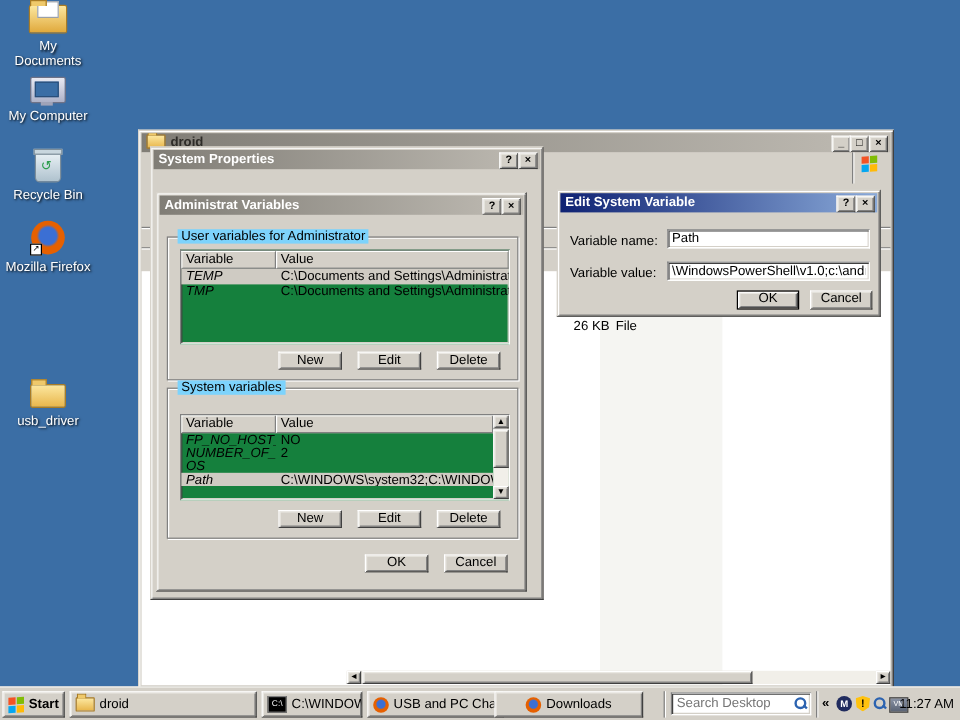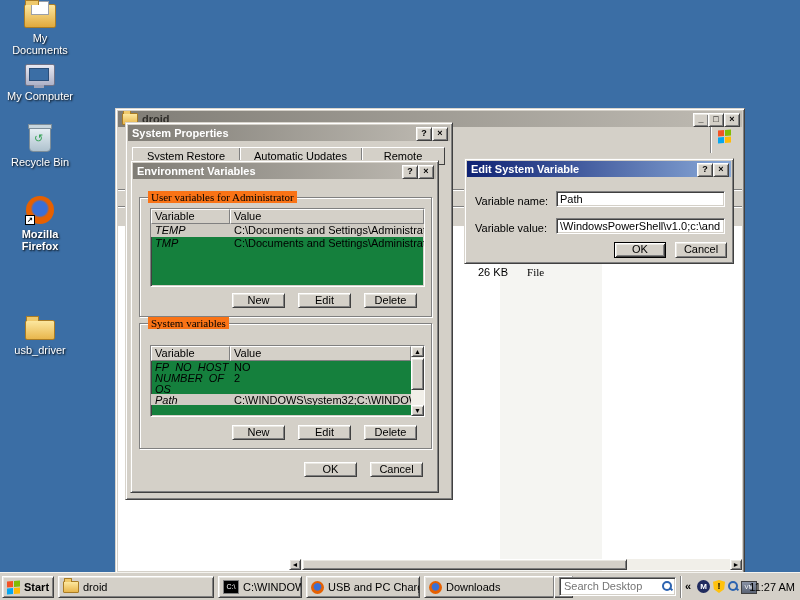--- a/index.html
+++ b/index.html
@@ -13,21 +13,21 @@
        box-shadow:inset 1px 1px 0 #E9E7E1,inset -1px -1px 0 #808080;
        text-align:center;line-height:13px;font-size:11px;}
   .btn-default{border:1px solid #000;box-shadow:inset 1px 1px 0 #FFFFFF,inset -1px -1px 0 #404040,inset 2px 2px 0 #E9E7E1,inset -2px -2px 0 #808080;}
   .sunken{background:#FFFFFF;border:1px solid;border-color:#808080 #FFFFFF #FFFFFF #808080;
           box-shadow:inset 1px 1px 0 #404040,inset -1px -1px 0 #D4D0C8;}
   .tb-inactive{background:linear-gradient(90deg,#807D76,#BFBBB3);color:#FFFFFF;font-weight:bold;}
   .tb-active{background:linear-gradient(90deg,#0F2273,#89A9D8);color:#FFFFFF;font-weight:bold;}
   .titlebar{height:16px;line-height:16px;padding-left:4px;overflow:hidden;}
   .cap-btn{width:14px;height:12px;line-height:10px;font-size:9px;font-weight:bold;color:#000;padding:0;}
   .groupbox{border:1px solid #808080;box-shadow:inset 1px 1px 0 #FFFFFF,1px 1px 0 #FFFFFF;}
-  .group-label{position:absolute;top:-7px;left:8px;background:#f97316;padding:0 3px;line-height:12px;font-family:Liberation Serif, serif;}
+  .group-label{position:absolute;top:-7px;left:8px;background:#7dd3fc;padding:0 3px;line-height:12px;}
   .lv{background:#15803d;}
   .lv-head{display:flex;height:15px;}
   .lv-hcell{background:#D4D0C8;border:1px solid;border-color:#FFFFFF #808080 #808080 #FFFFFF;
             padding:0 3px;line-height:13px;overflow:hidden;white-space:nowrap;box-sizing:border-box;}
   .lv-row{display:flex;overflow:hidden;white-space:nowrap;}
   .lv-name{width:79px;flex:none;padding-left:4px;overflow:hidden;box-sizing:border-box;font-style:italic;}
   .lv-value{flex:1;padding-left:4px;overflow:hidden;}
   .sel{background:#CFCBC3;}
   .groove{height:0;border-top:1px solid #808080;border-bottom:1px solid #FFFFFF;}
   .tri{font-size:7px;line-height:10px;}
@@ -74,21 +74,21 @@
     </span>
     <div class="lbl">My Computer</div>
   </div>
   <div class="desk-ico" style="top:126px;">
     <span style="display:inline-block;width:20px;height:24px;position:relative;background:linear-gradient(#EAF2F6,#AFC2CE);border:1px solid #7D8E9A;border-radius:2px 2px 4px 4px;">
       <i style="position:absolute;left:-2px;top:-3px;width:22px;height:3px;background:#C8D6DE;border:1px solid #7D8E9A;"></i>
       <i style="position:absolute;left:4px;top:5px;color:#2E9E4F;font-size:11px;font-style:normal;">↺</i>
     </span>
     <div class="lbl">Recycle Bin</div>
   </div>
-  <div class="desk-ico" style="top:196px;font-weight:bold;">
+  <div class="desk-ico" style="top:184px;">
     <span class="ico-firefox" style="width:28px;height:28px;position:relative;">
       <i style="position:absolute;left:-1px;bottom:-1px;width:8px;height:8px;background:#fff;border:1px solid #000;font-size:7px;line-height:8px;font-style:normal;">↗</i>
     </span>
     <div class="lbl">Mozilla Firefox</div>
   </div>
   <div class="desk-ico" style="top:320px;">
     <span style="display:inline-block;width:28px;height:18px;position:relative;background:linear-gradient(#FCE79F,#E8B64C);border:1px solid #A97C25;border-radius:2px;">
       <i style="position:absolute;left:0;top:-5px;width:11px;height:4px;background:#EFC96B;border:1px solid #A97C25;border-bottom:none;"></i>
     </span>
     <div class="lbl">usb_driver</div>
@@ -107,47 +107,42 @@
       <div class="abs groove" style="left:0;right:0;top:79px;"></div>
       <div class="abs" style="right:2px;top:0;width:30px;height:26px;border-left:1px solid #808080;box-shadow:inset 1px 0 0 #fff;text-align:center;padding-top:3px;box-sizing:border-box;">
         <span class="ico-flag" style="width:15px;height:15px;"><i class="p1"></i><i class="p2"></i><i class="p3"></i><i class="p4"></i></span>
       </div>
     </div>
 
     <div class="abs" style="left:2px;top:117px;right:2px;bottom:2px;background:#fff;overflow:hidden;">
       <div class="abs" style="left:382px;top:0;width:102px;bottom:0;background:#F5F5F2;"></div>
       <div class="abs" style="left:360px;top:40px;white-space:nowrap;">
         <span>26 KB</span>
-        <span style="margin-left:16px;font-family:Liberation Serif, serif;">File</span>
+        <span style="margin-left:2px;">File</span>
       </div>
 
       <div class="abs" style="left:171px;right:0;bottom:1px;height:11px;background:#F1EFE9;">
         <span class="abs btn tri" style="left:0;top:0;width:12px;height:11px;box-sizing:border-box;">◄</span>
         <span class="abs btn" style="left:13px;top:0;width:325px;height:11px;box-sizing:border-box;"></span>
         <span class="abs btn tri" style="right:0;top:0;width:12px;height:11px;box-sizing:border-box;">►</span>
       </div>
     </div>
   </div>
 
   <div class="abs window" style="left:125px;top:122px;width:326px;height:376px;">
     <div class="abs titlebar tb-inactive" style="left:2px;top:2px;right:2px;">
       <span>System Properties</span>
       <span class="abs btn cap-btn" style="right:18px;top:2px;">?</span>
       <span class="abs btn cap-btn" style="right:2px;top:2px;">×</span>
     </div>
-    <div class="abs" style="left:6px;top:24px;width:313px;height:18px;display:flex;background:#D4D0C8;border:1px solid;border-color:#FFFFFF #404040 #404040 #FFFFFF;box-sizing:border-box;">
-      <span style="width:106px;text-align:center;line-height:16px;overflow:hidden;">System Restore</span>
-      <span style="width:121px;text-align:center;line-height:16px;border-left:1px solid #808080;box-shadow:inset 1px 0 0 #fff;overflow:hidden;">Automatic Updates</span>
-      <span style="flex:1;text-align:center;line-height:16px;border-left:1px solid #808080;box-shadow:inset 1px 0 0 #fff;overflow:hidden;">Remote</span>
-    </div>
   </div>
 
   <div class="abs window" style="left:130px;top:160px;width:307px;height:331px;">
     <div class="abs titlebar tb-inactive" style="left:2px;top:2px;right:2px;">
-      <span>Environment Variables</span>
+      <span>Administrat Variables</span>
       <span class="abs btn cap-btn" style="right:18px;top:2px;">?</span>
       <span class="abs btn cap-btn" style="right:2px;top:2px;">×</span>
     </div>
 
     <div class="abs groupbox" style="left:8px;top:36px;width:291px;height:118px;">
       <span class="group-label">User variables for Administrator</span>
       <div class="abs lv sunken" style="left:10px;top:10px;width:273px;height:77px;overflow:hidden;">
         <div class="lv-head">
           <span class="lv-hcell" style="width:79px;">Variable</span>
           <span class="lv-hcell" style="flex:1;">Value</span>
@@ -232,21 +227,21 @@
       <span>droid</span>
     </span>
     <span class="abs btn taskbtn" style="left:218px;width:84px;">
       <span style="flex:none;display:inline-block;width:14px;height:12px;background:#000;color:#fff;font-size:7px;line-height:12px;text-align:center;border:1px solid #808080;">C:\</span>
       <span>C:\WINDOWS\system32...</span>
     </span>
     <span class="abs btn taskbtn" style="left:306px;width:114px;">
       <span class="ico-firefox" style="width:13px;height:13px;flex:none;"></span>
       <span>USB and PC Charging Dri...</span>
     </span>
-    <span class="abs btn taskbtn" style="left:424px;width:149px;">
+    <span class="abs btn taskbtn" style="left:412px;width:124px;justify-content:center;">
       <span class="ico-firefox" style="width:13px;height:13px;flex:none;"></span>
       <span>Downloads</span>
     </span>
     <span class="abs" style="left:553px;top:3px;height:22px;border-left:1px solid #808080;box-shadow:1px 0 0 #fff;"></span>
     <span class="abs sunken" style="left:559px;top:4px;width:117px;height:19px;box-sizing:border-box;">
       <input style="position: absolute; left: 2px; top: 1px; width: 92px; border: none; outline: none; font: 11px &quot;Liberation Sans&quot;, sans-serif; color: rgb(122, 122, 122); background: transparent;" placeholder="Search Desktop">
       <span class="ico-mag" style="position:absolute;right:2px;top:2px;"></span>
     </span>
     <span class="abs" style="left:680px;top:3px;height:22px;border-left:1px solid #808080;box-shadow:1px 0 0 #fff;"></span>
     <span class="abs" style="left:685px;top:7px;font-weight:bold;">«</span>

